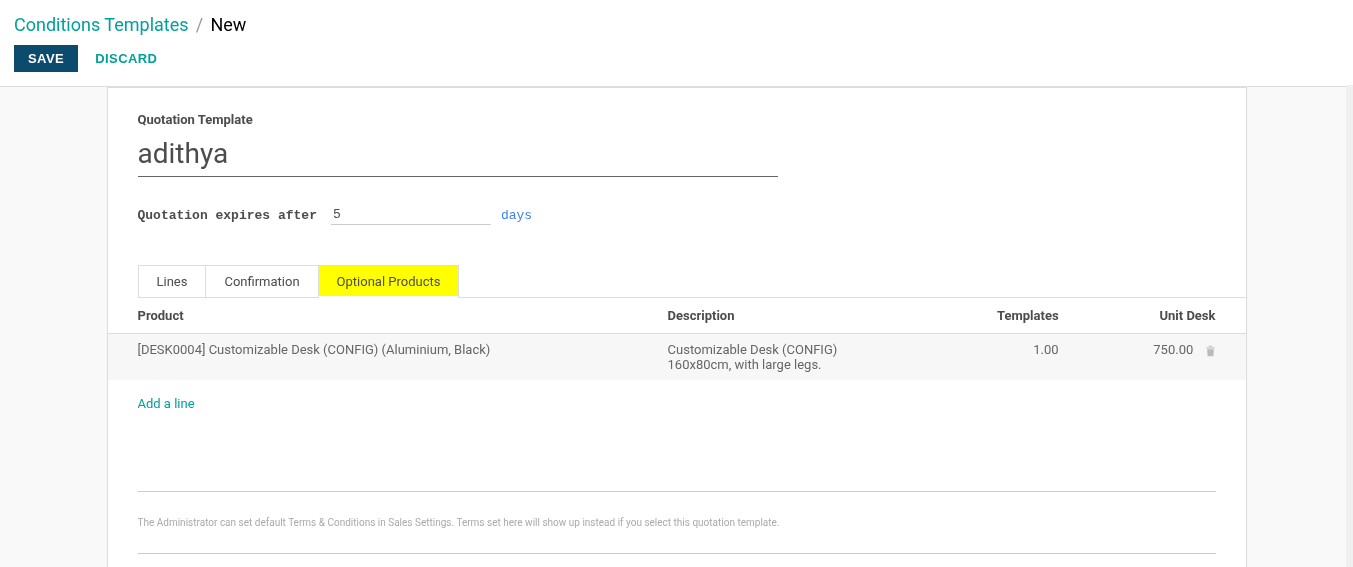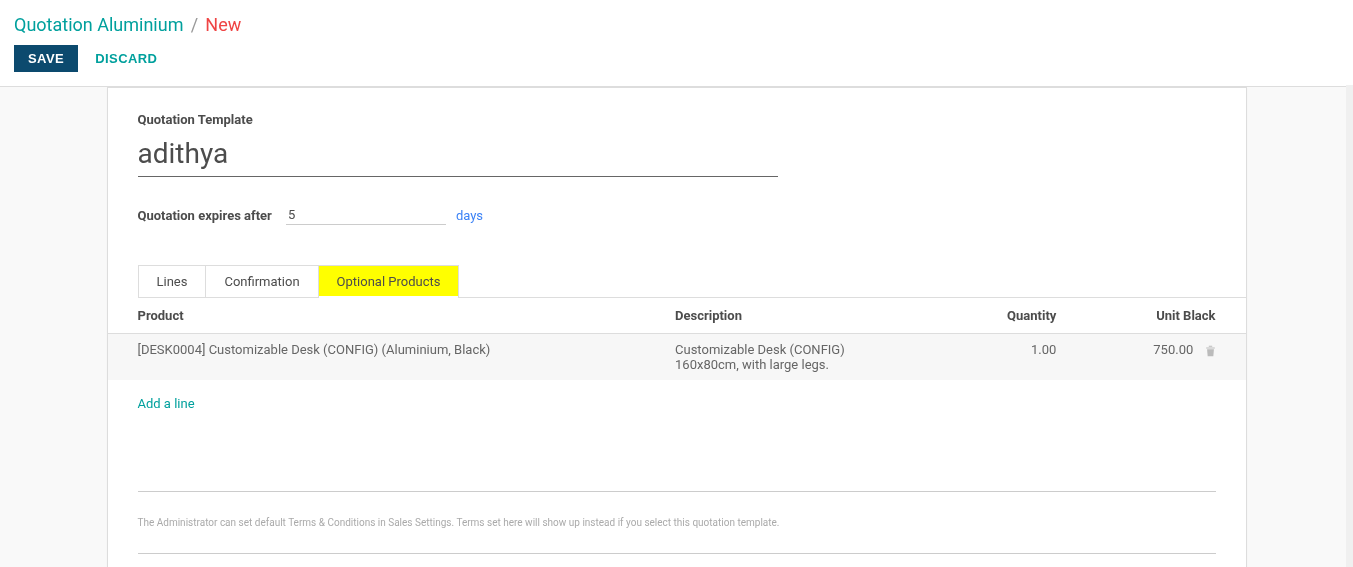--- a/index.html
+++ b/index.html
@@ -20,21 +20,21 @@
       color: #00a09d;
       text-decoration: none;
       font-size: 18px;
     }
     .breadcrumb .sep {
       color: #999;
       margin: 0 4px;
       font-size: 18px;
     }
     .breadcrumb .current {
-      color: #ef4444;
+      color: #000000;
       font-size: 18px;
     }
     .top-buttons {
       padding: 0 14px 14px 14px;
     }
     .btn-save {
       background: #0c4a6e;
       color: #fff;
       border: none;
       padding: 6px 14px;
@@ -85,20 +85,21 @@
       font-size: 28px;
       padding: 4px 0 6px 0;
       color: #4c4c4c;
       outline: none;
       font-family: inherit;
     }
     .row2 {
       display: flex;
       margin-top: 28px;
       align-items: center;
+      font-family: Liberation Mono, monospace;
     }
     .field-group {
       display: flex;
       align-items: center;
     }
     .field-label-inline {
       font-weight: bold;
       font-size: 13px;
       color: #4c4c4c;
       margin-right: 14px;
@@ -240,21 +241,21 @@
       top: 85px;
       bottom: 0;
       width: 7px;
       background: #f0f0f0;
     }
   </style>
 </head>
 <body>
 
 <div class="breadcrumb">
-  <a href="#">Quotation Aluminium</a>
+  <a href="#">Conditions Templates</a>
   <span class="sep">/</span>
   <span class="current">New</span>
 </div>
 
 <div class="top-buttons">
   <button class="btn-save">SAVE</button>
   <button class="btn-discard">DISCARD</button>
 </div>
 
 <hr class="hr">
@@ -281,22 +282,22 @@
         <div class="tab active highlight">Optional Products</div>
       </div>
     </div>
 
     <div class="table-wrap">
       <table class="table">
         <thead>
           <tr>
             <th>Product</th>
             <th>Description</th>
-            <th class="num">Quantity</th>
-            <th class="num">Unit Black</th>
+            <th class="num">Templates</th>
+            <th class="num">Unit Desk</th>
           </tr>
         </thead>
         <tbody>
           <tr class="data-row">
             <td>[DESK0004] Customizable Desk (CONFIG) (Aluminium, Black)</td>
             <td style="white-space: pre-line;">Customizable Desk (CONFIG)
 160x80cm, with large legs.</td>
             <td class="num">1.00</td>
             <td class="num">
               <span>750.00</span>

